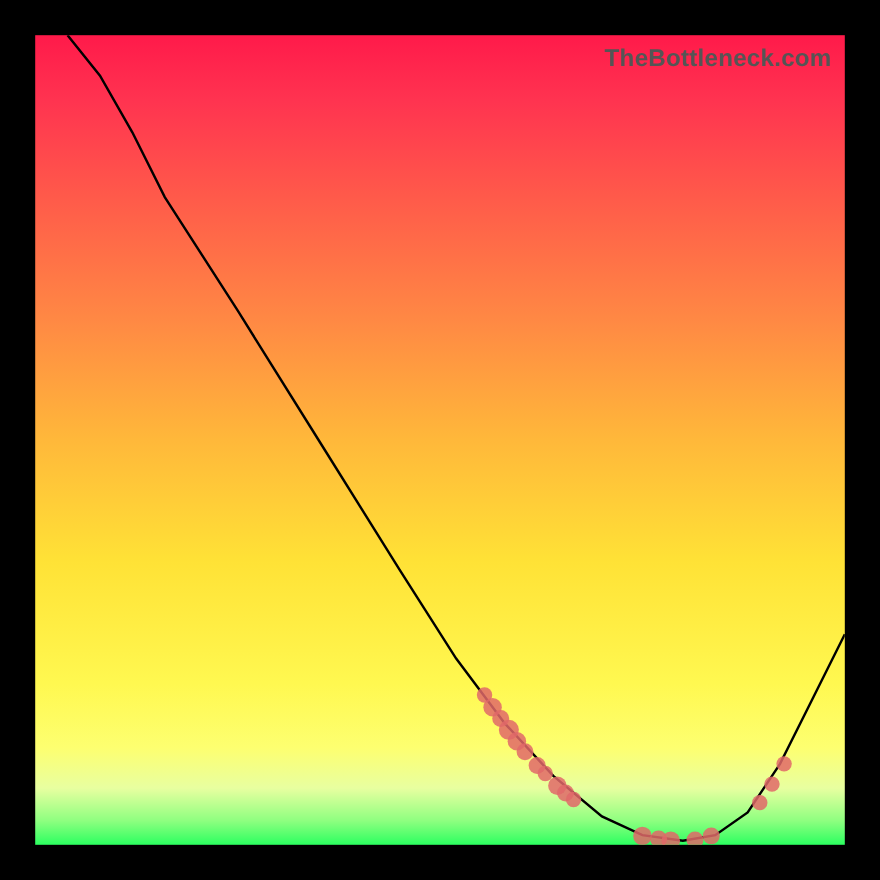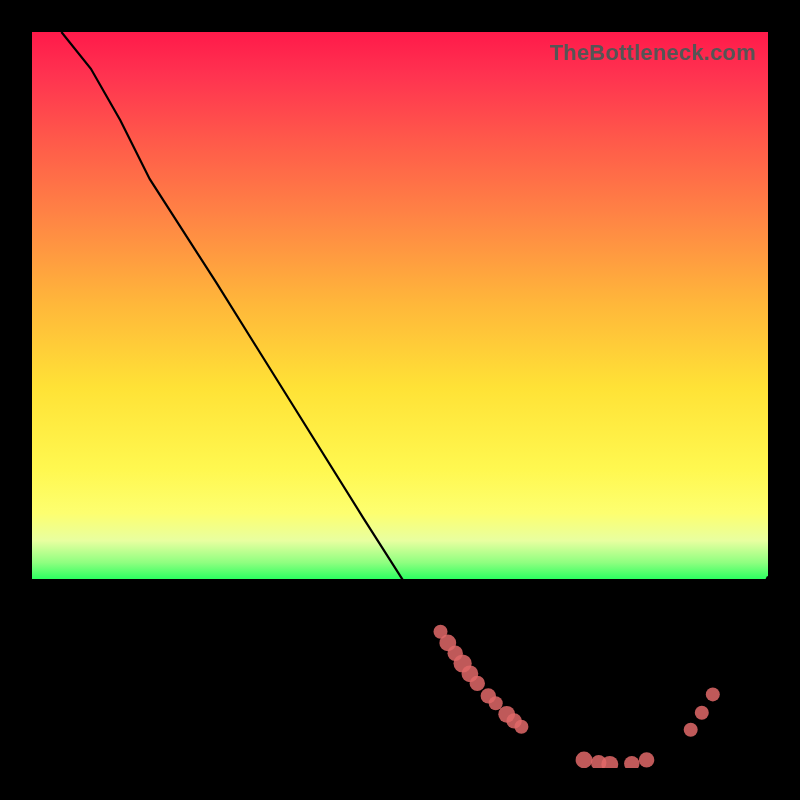--- a/index.html
+++ b/index.html
@@ -8,21 +8,21 @@
     height: 800px;
     background: #000;
     position: relative;
     font-family: Arial, sans-serif;
   }
   .plot-area {
     position: absolute;
     left: 32px;
     top: 32px;
     width: 736px;
-    height: 547px;
+    height: 736px;
     background: linear-gradient(to bottom,
       #ff1a4a 0%,
       #ff3350 8%,
       #ff5a4a 20%,
       #ff8844 35%,
       #ffb83a 50%,
       #ffe236 65%,
       #fff850 80%,
       #fdff70 88%,
       #e8ffa0 93%,

